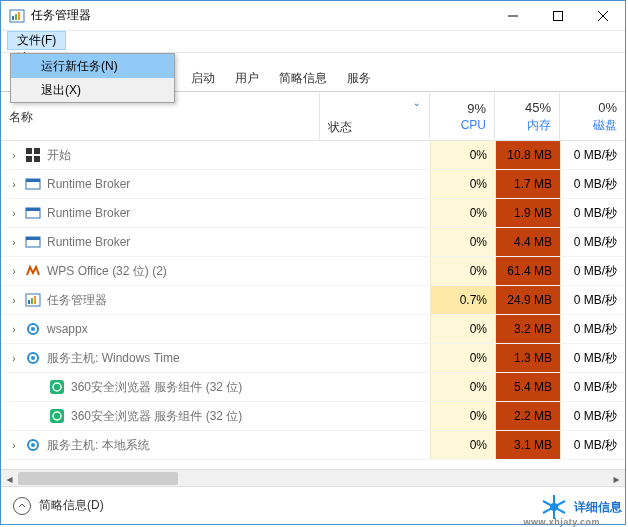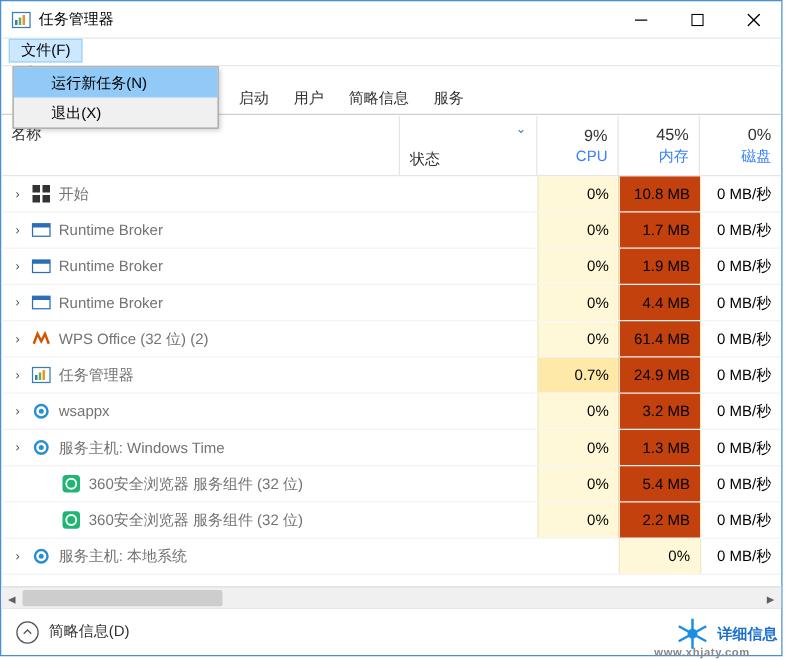--- a/index.html
+++ b/index.html
@@ -20,21 +20,21 @@
 
 .menu-popup { position: absolute; top: 52px; left: 9px; width: 165px; background: #f0f0f0; border: 1px solid #a0a0a0; box-shadow: 2px 2px 4px rgba(0,0,0,0.2); z-index: 100; }
 .menu-popup .menu-entry { height: 24px; display: flex; align-items: center; padding-left: 30px; font-size: 12px; }
 .menu-popup .menu-entry.hovered { background: #91c9f7; }
 
 .tabs { height: 40px; display: flex; align-items: end; padding-left: 180px; border-bottom: 1px solid #d0d0d0; gap: 0; position: relative; top: -1px; }
 .tabs .tab { padding: 4px 10px; font-size: 12px; color: #333; }
 
 .table-header { display: flex; height: 48px; border-bottom: 1px solid #e5e5e5; align-items: stretch; }
 .table-header .col { display: flex; flex-direction: column; justify-content: center; border-right: 1px solid #e5e5e5; padding: 4px 8px; }
-.table-header .col.name { flex: 1; justify-content: flex-start; }
+.table-header .col.name { flex: 1; justify-content: center; }
 .table-header .col.status { width: 110px; justify-content: flex-end; position: relative; }
 .table-header .col.metric { width: 65px; align-items: flex-end; text-align: right; }
 .table-header .pct { font-size: 13px; color: #333; }
 .table-header .lbl { font-size: 12px; color: #3b82f6; margin-top: 2px; }
 .table-header .chev { position: absolute; top: 4px; right: 8px; color: #3a7db5; font-size: 10px; }
 .col.name .lbl, .col.status .lbl { font-size: 12px; color: #333; }
 
 .table-body { overflow-y: scroll; flex: 1; position: relative; }
 .row { display: flex; height: 29px; align-items: center; border-bottom: 1px solid #f3f3f3; }
 .row .cell { padding: 0 8px; height: 100%; display: flex; align-items: center; }
@@ -316,20 +316,21 @@
           <span class="proc-icon">
             <svg viewBox="0 0 16 16">
               <circle cx="8" cy="8" r="5" fill="none" stroke="#2a8fd0" stroke-width="2"></circle>
               <circle cx="8" cy="8" r="2" fill="#2a8fd0"></circle>
             </svg>
           </span>
           <span class="name-text">服务主机: 本地系统</span>
         </div>
         <div class="cell status"></div>
         <div class="cell metric cpu">0%</div>
+        <div class="cell metric mem">3.1 MB</div>
         <div class="cell metric disk">0 MB/秒</div>
       </div>
     </div>
 
   <div class="hscroll">
     <div class="arr l">◂</div>
     <div class="thumb"></div>
     <div class="arr r">▸</div>
   </div>
 

